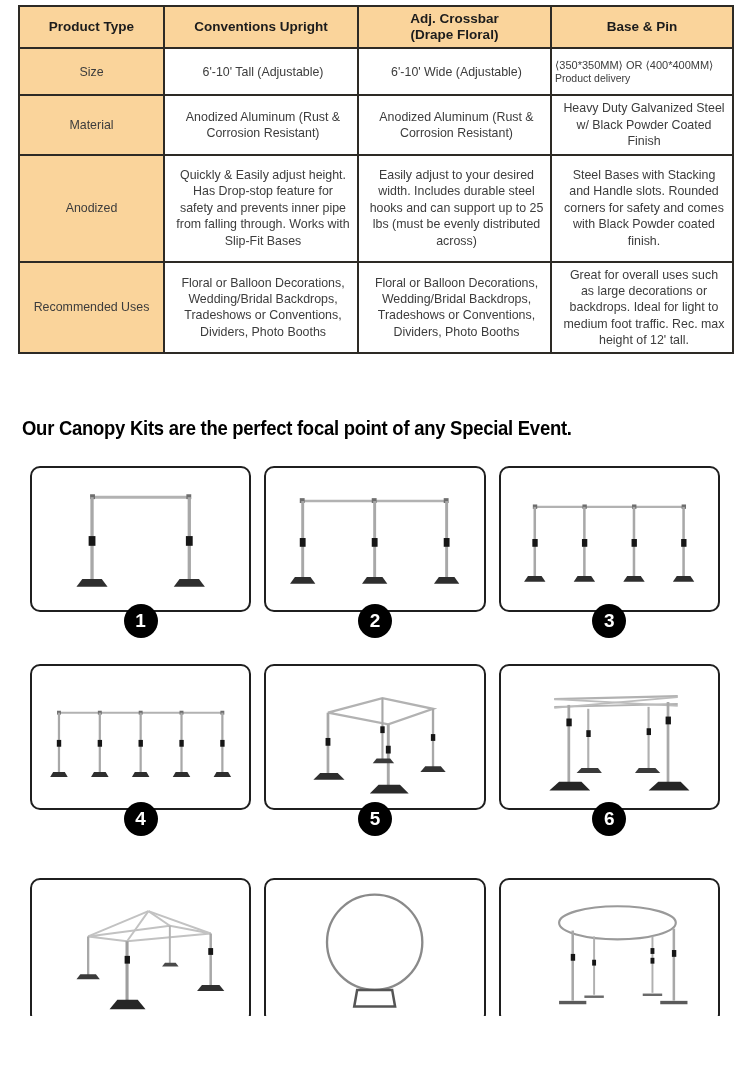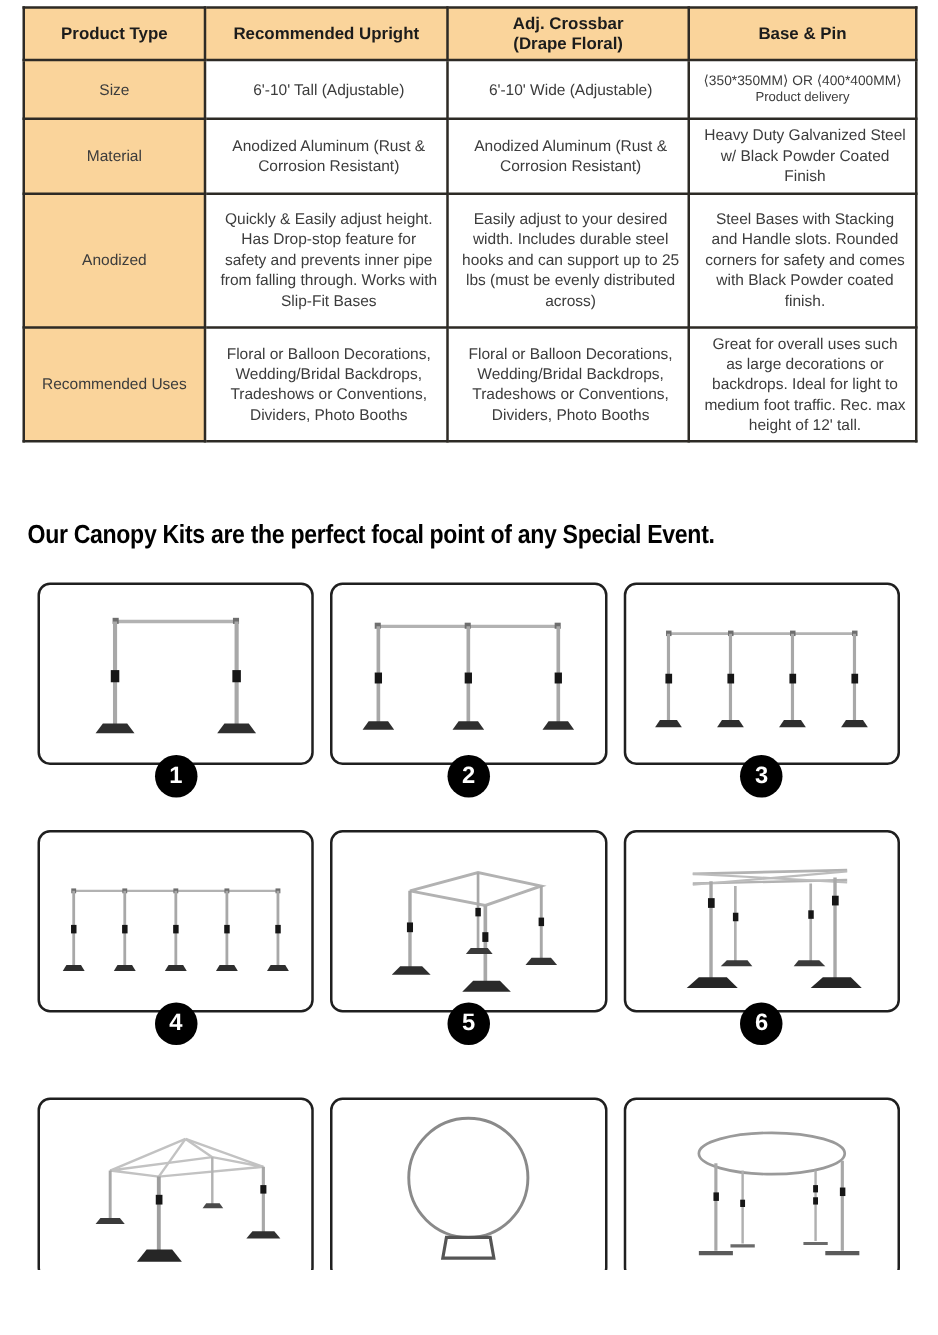--- a/index.html
+++ b/index.html
@@ -9,21 +9,21 @@
   
   .spec-table{position:absolute;top:5px;left:18px;width:714px;border-collapse:collapse;
               table-layout:fixed;}
   .spec-table th,.spec-table td{border:2px solid #2d2a25;vertical-align:middle;
               font-size:12.4px;line-height:1.32;color:#3c3c3c;}
   .spec-table th{background:#fad49b;color:#1c1c1c;font-weight:bold;font-size:13.5px;
               text-align:center;padding:4px 2px;}
   .row-label{background:#fad49b;color:#1c1c1c;font-weight:normal;font-size:13px;
               text-align:center;padding:2px 4px;}
   .cell{background:#ffffff;text-align:center;padding:4px 6px 4px 10px;}
-  .cell-center{text-align:center;padding:4px 3px;}
+  .cell-center{text-align:left;padding:4px 3px;}
   .size-l1{font-size:11px;line-height:1.3;}
   .size-l2{font-size:10.5px;line-height:1.25;}
   .hdr2{line-height:1.2;}
 
   
   .heading{position:absolute;top:416px;left:22px;margin:0;font-size:21px;font-weight:bold;
            color:#000;letter-spacing:-0.3px;white-space:nowrap;
            transform:scaleX(0.88);transform-origin:left center;}
 
   
@@ -47,21 +47,21 @@
   <table class="spec-table">
     <colgroup>
         <col style="width:145px">
         <col style="width:194px">
         <col style="width:193px">
         <col style="width:182px">
       </colgroup>
     <thead>
       <tr style="height:42px">
         <th>Product Type</th>
-        <th>Recommended Upright</th>
+        <th>Conventions Upright</th>
         <th>
           <div class="hdr2">Adj. Crossbar</div>
           <div class="hdr2">(Drape Floral)</div>
         </th>
         <th>Base &amp; Pin</th>
       </tr>
     </thead>
     <tbody>
       <tr style="height:47px">
         <td class="row-label">Size</td>

